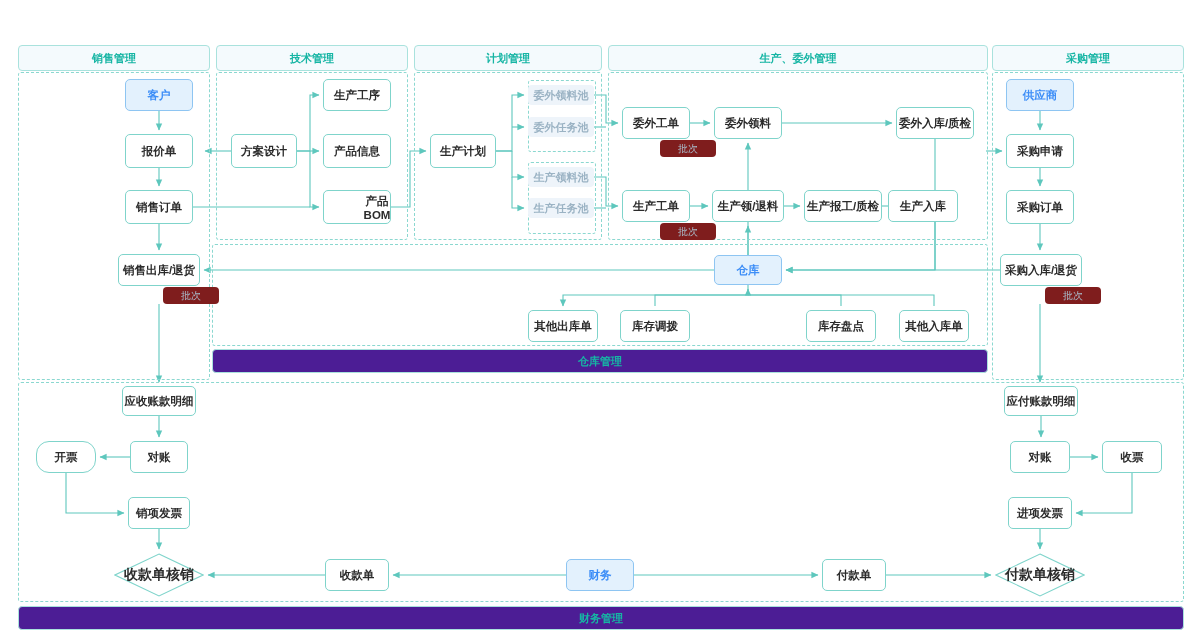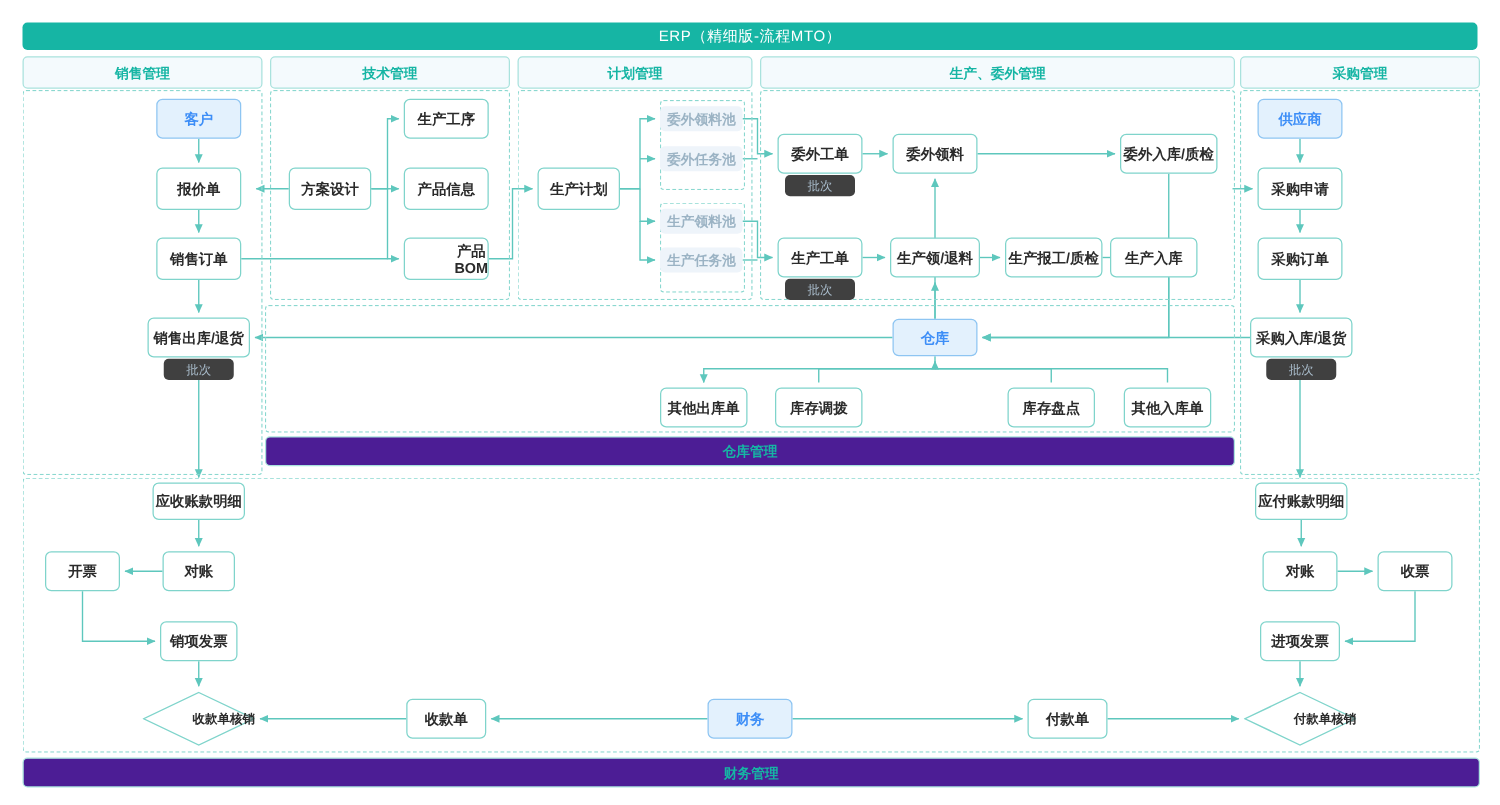--- a/index.html
+++ b/index.html
@@ -16,27 +16,27 @@
   .zone{position:absolute;border:1px dashed #8bd8d0;border-radius:3px;background:transparent;}
 
   .section-bar{position:absolute;background:#4c1d95;border:1px solid #a9e2dd;border-radius:4px;
     display:flex;align-items:center;justify-content:center;color:#16b5a4;font-size:11px;font-weight:bold;}
 
   .node{position:absolute;background:#ffffff;border:1px solid #7fd4cb;border-radius:5px;
     display:flex;align-items:center;justify-content:center;text-align:center;
     color:#2b2b2b;font-size:11.5px;font-weight:bold;box-sizing:border-box;z-index:3;}
   .node.blue{background:#e3f1fd;border:1px solid #8ec5f2;color:#3d8ef7;}
   .node.pool{background:#eef4fa;border:none;border-radius:4px;color:#9bb3c4;font-weight:bold;font-size:11px;}
-  .badge{position:absolute;background:#404040;border-radius:4px;display:flex;align-items:center;
-    justify-content:center;color:#a9bccb;font-size:10px;z-index:3;}
+  .badge{position:absolute;background:#7f1d1d;border-radius:4px;display:flex;align-items:center;
+    justify-content:center;color:#a9bccb;font-size:10px;z-index:3;margin-left:32px;}
 
   .diamond{position:absolute;z-index:3;}
   .diamond .dshape{position:absolute;left:0;top:0;width:100%;height:100%;}
   .diamond .dlabel{position:absolute;left:0;top:0;width:100%;height:100%;display:flex;
-    align-items:center;justify-content:flex-end;font-size:10px;font-weight:bold;color:#2b2b2b;}
+    align-items:center;justify-content:center;font-size:14px;font-weight:bold;color:#2b2b2b;}
 </style>
 </head>
 <body>
 
 <div id="stage">
 
   <svg id="wires" viewBox="0 0 1200 644">
     <defs>
       <marker id="ar" markerWidth="7" markerHeight="7" refX="6" refY="3.5" orient="auto">
         <path d="M0,0.6 L6.4,3.5 L0,6.4 z" fill="#5ec7bd"></path>
@@ -107,23 +107,20 @@
 
       <path d="M1041,416 L1041,437" marker-end="url(#ar)"></path>
       <path d="M1070,457 L1098,457" marker-end="url(#ar)"></path>
       <path d="M1132,473 L1132,513 L1076,513" marker-end="url(#ar)"></path>
       <path d="M1040,529 L1040,549" marker-end="url(#ar)"></path>
       <path d="M886,575 L991,575" marker-end="url(#ar)"></path>
       <path d="M634,575 L818,575" marker-end="url(#ar)"></path>
     </g>
   </svg>
 
-  <div class="title-bar" style="left:18px;top:18px;width:1164px;height:22px;">
-    <span>ERP（精细版-流程MTO）</span>
-  </div>
 
   <div id="zones">
       <div class="zone" style="left: 18px; top: 72px; width: 190px; height: 306px;"></div>
       <div class="zone" style="left: 216px; top: 72px; width: 190px; height: 166px;"></div>
       <div class="zone" style="left: 414px; top: 72px; width: 186px; height: 166px;"></div>
       <div class="zone" style="left: 608px; top: 72px; width: 378px; height: 166px;"></div>
       <div class="zone" style="left: 992px; top: 72px; width: 190px; height: 306px;"></div>
       <div class="zone" style="left: 528px; top: 80px; width: 66px; height: 70px;"></div>
       <div class="zone" style="left: 528px; top: 162px; width: 66px; height: 70px;"></div>
       <div class="zone" style="left: 212px; top: 244px; width: 774px; height: 100px;"></div>
@@ -241,21 +238,21 @@
       </div>
       <div class="node" style="left: 899px; top: 310px; width: 70px; height: 32px;">
         <span>其他入库单</span>
       </div>
       <div class="node" style="left: 122px; top: 386px; width: 74px; height: 30px;">
         <span>应收账款明细</span>
       </div>
       <div class="node" style="left: 130px; top: 441px; width: 58px; height: 32px;">
         <span>对账</span>
       </div>
-      <div class="node" style="left: 36px; top: 441px; width: 60px; height: 32px;">
+      <div class="node" style="left: 36px; top: 441px; width: 60px; height: 32px; border-radius: 13px;">
         <span>开票</span>
       </div>
       <div class="node" style="left: 128px; top: 497px; width: 62px; height: 32px;">
         <span>销项发票</span>
       </div>
       <div class="node" style="left: 1004px; top: 386px; width: 74px; height: 30px;">
         <span>应付账款明细</span>
       </div>
       <div class="node" style="left: 1010px; top: 441px; width: 60px; height: 32px;">
         <span>对账</span>

